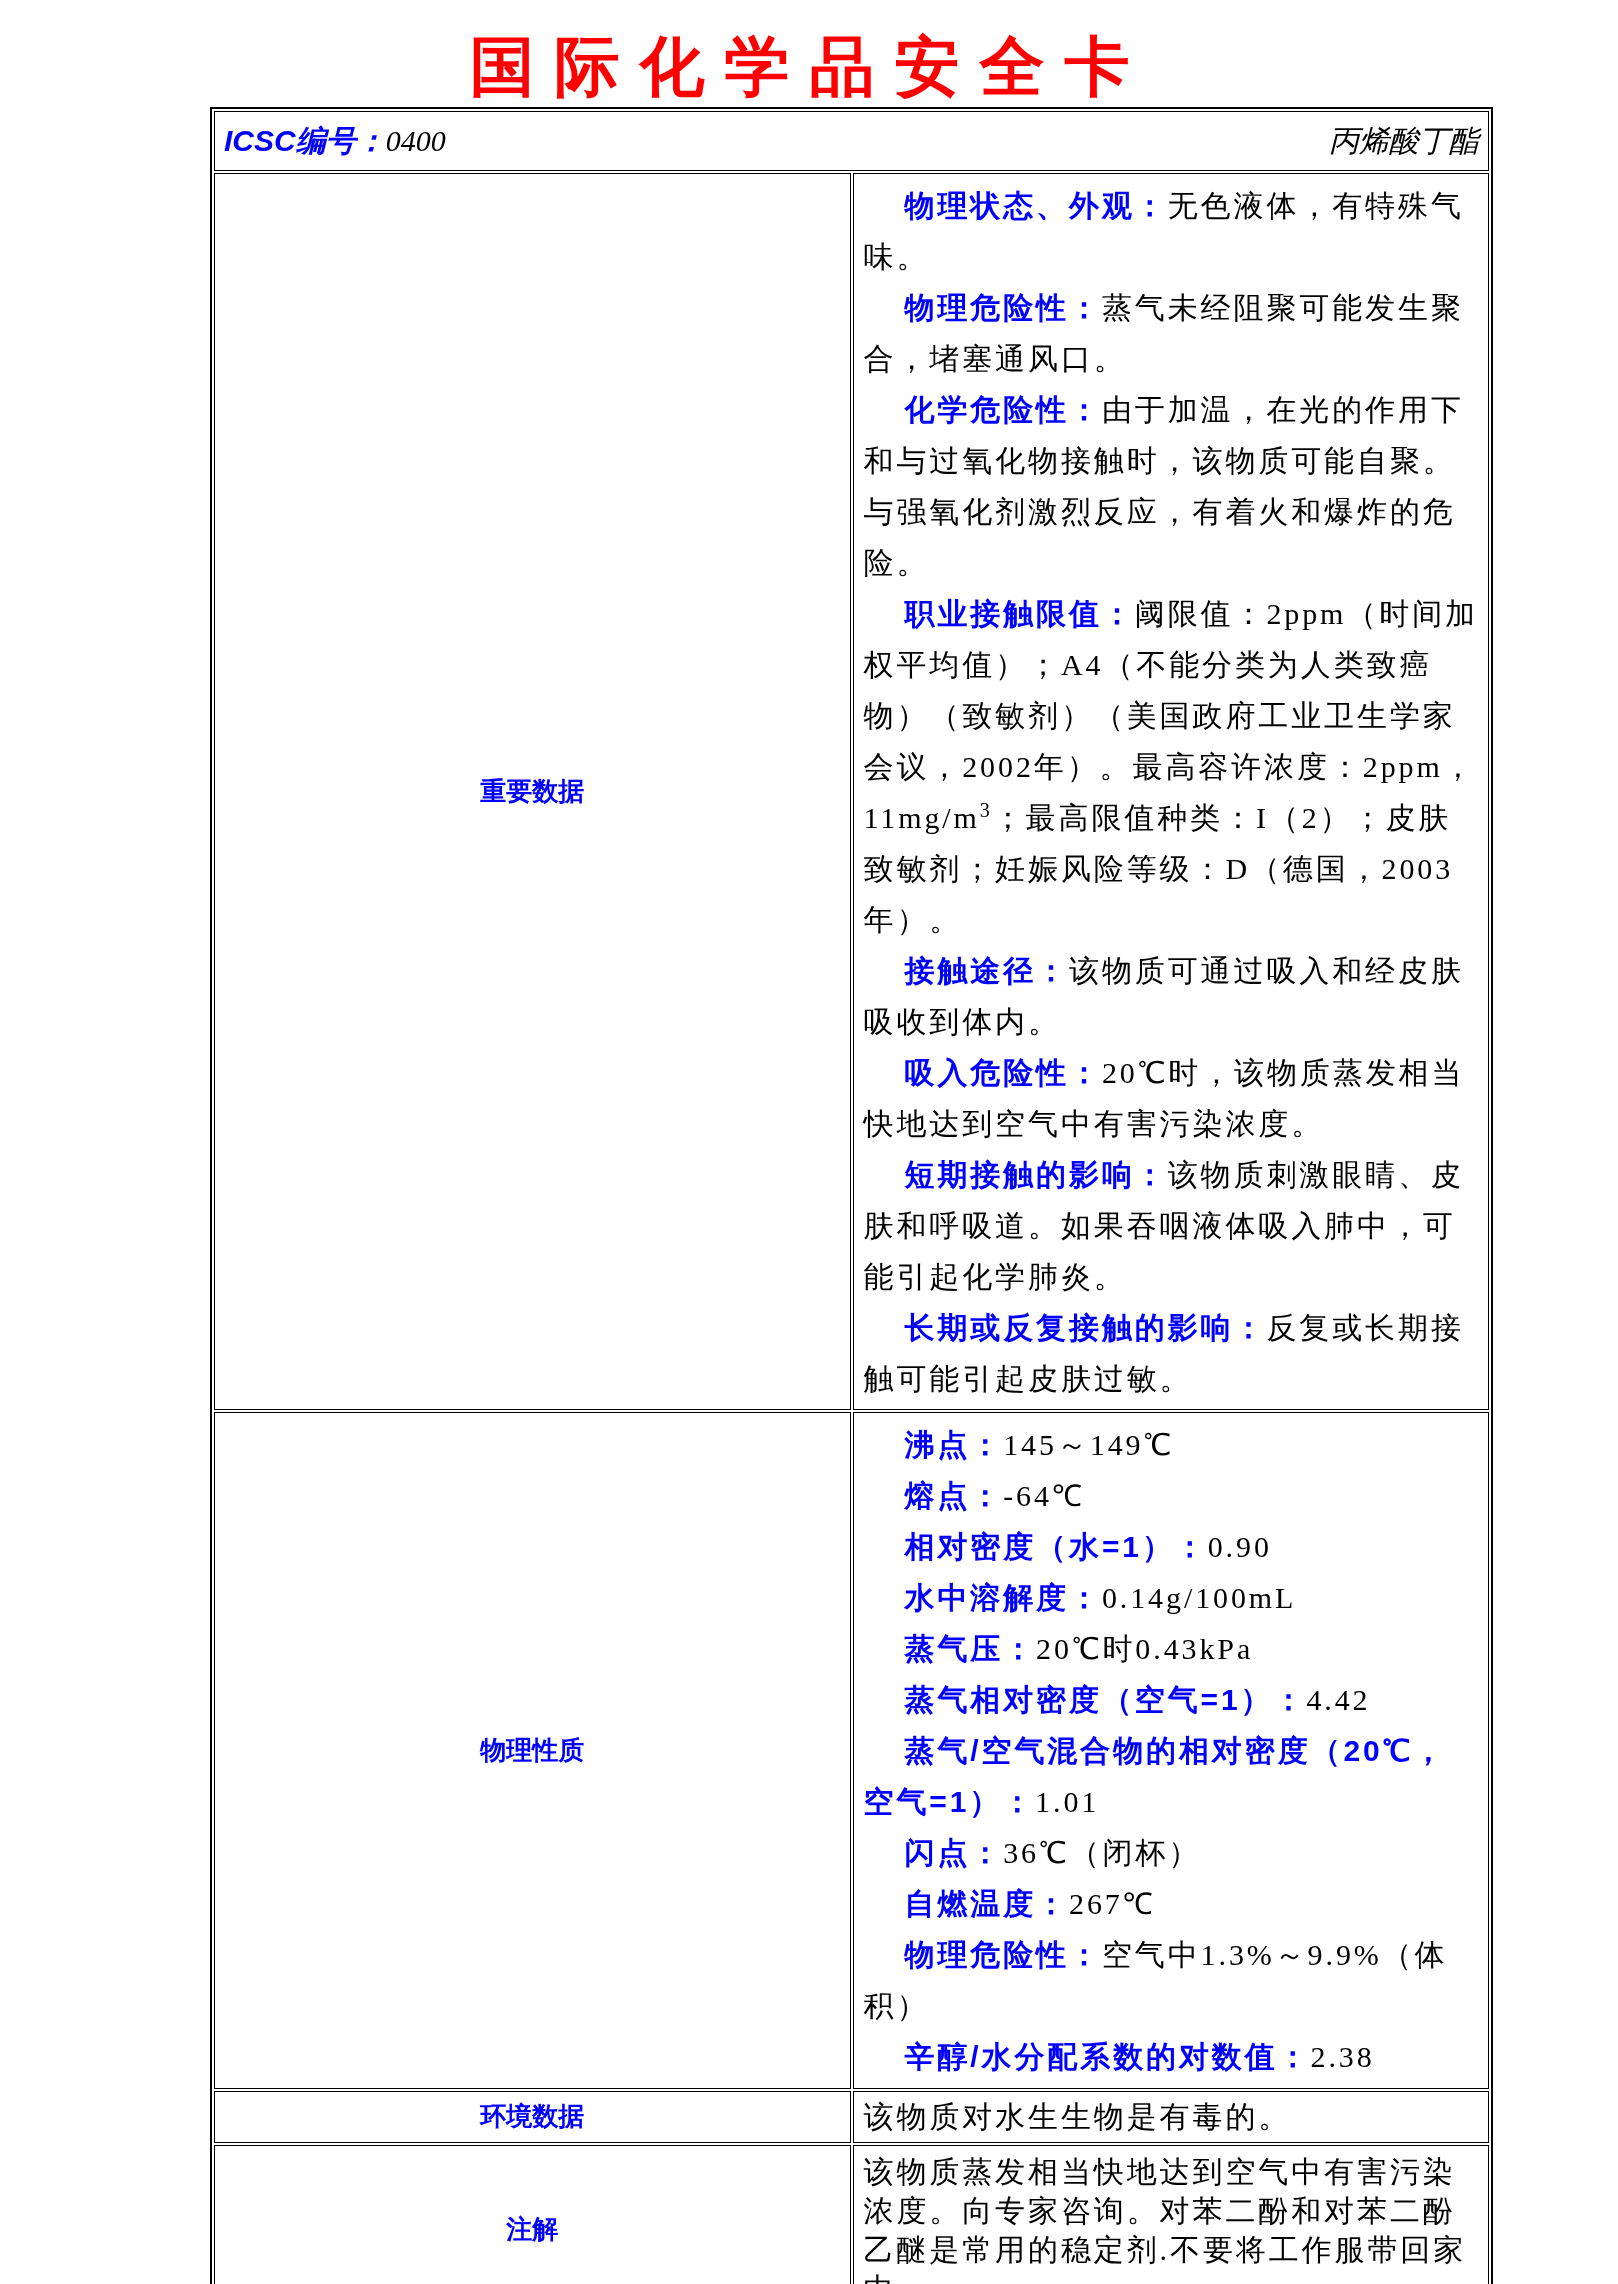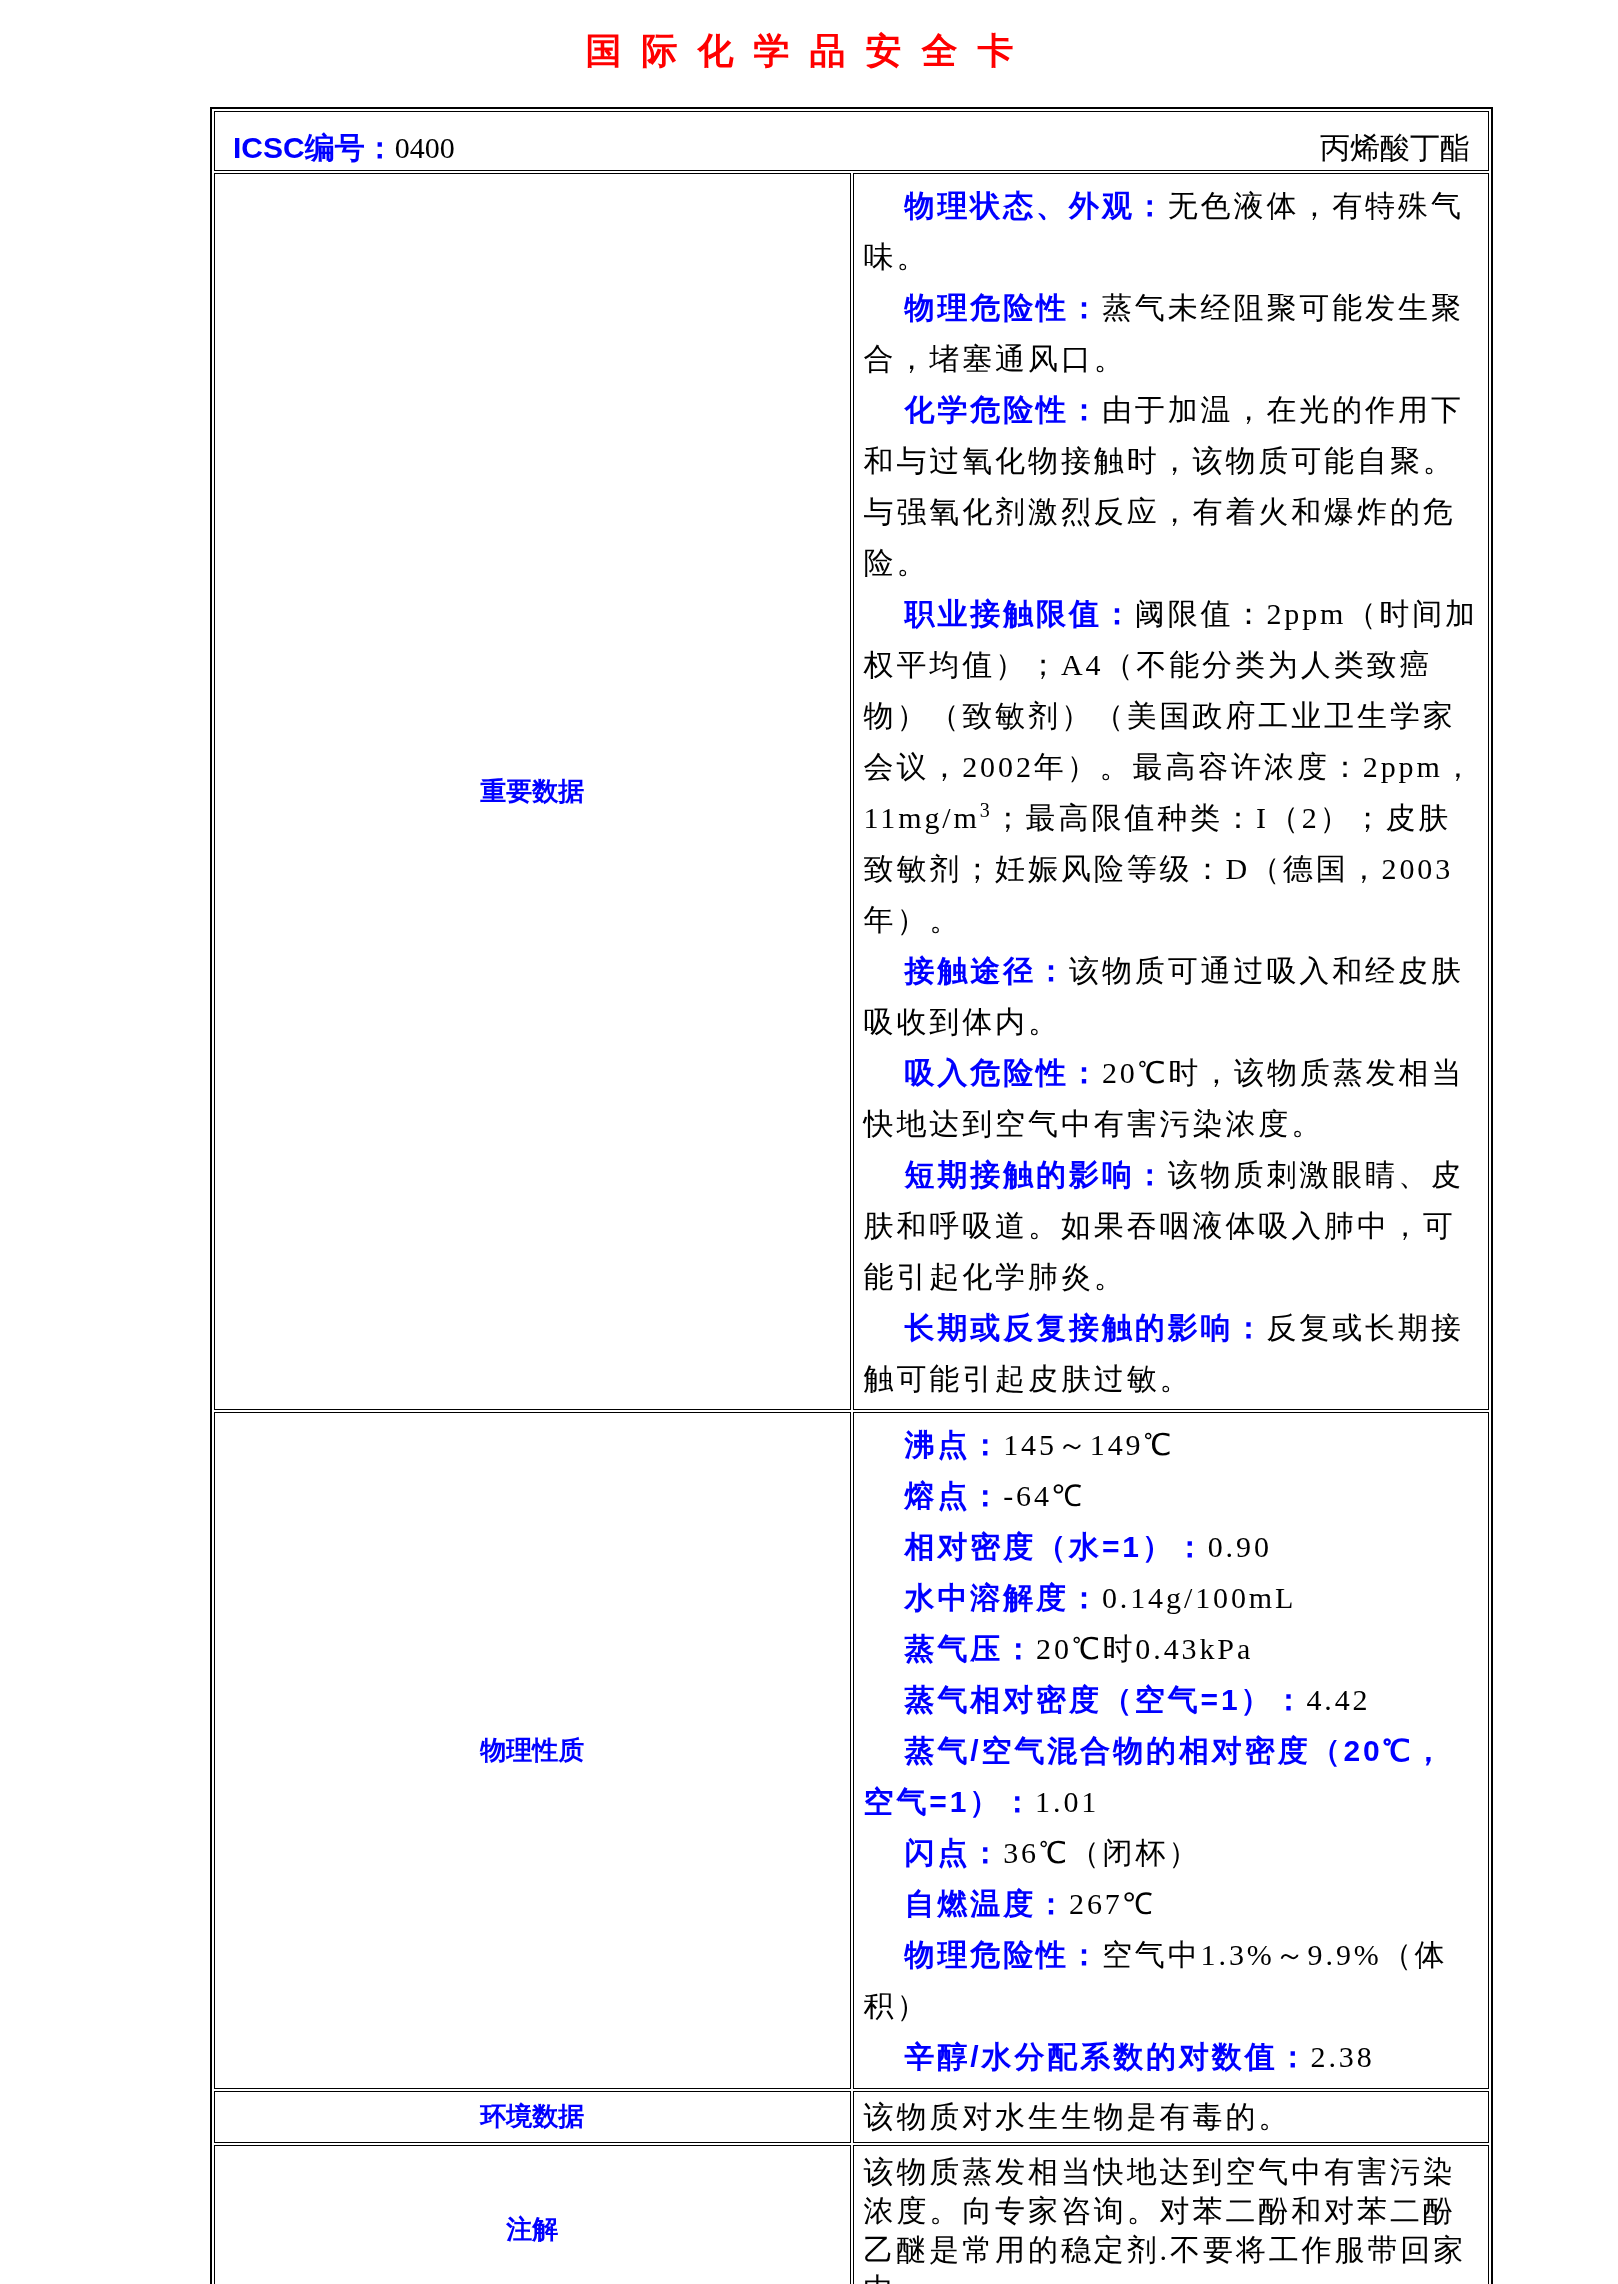--- a/index.html
+++ b/index.html
@@ -2,36 +2,36 @@
 <html style="font-size:11.4px"><head>
 <meta charset="utf-8">
 <style>
   html,body{margin:0;padding:0;}
   body{
     width:1619px;height:2284px;background:#ffffff;color:#000;
     font-family:"Liberation Serif", serif;position:relative;
   }
   .page-title{
     margin:31.5px 0 0 0;text-align:center;
-    font-size:36px;font-weight:bold;color:#ff0000;
+    font-size:65px;font-weight:bold;color:#ff0000;
     letter-spacing:20px;line-height:1.1;white-space:nowrap;
   }
   .card{position:absolute;left:210px;top:107px;width:1283px;}
   table.card-table{
     width:100%;border-collapse:separate;border-spacing:2.9px;
     border:2.9px solid #000;background:#fff;table-layout:fixed;
   }
   td{border:1.4px solid #000;vertical-align:middle;font-size:30px;background:#fff;}
   td.rlabel{
     width:166px;text-align:center;color:#0000ff;font-weight:bold;
     font-size:26px;padding:5.7px 2.9px;
     font-family:"Liberation Sans", sans-serif;
   }
   td.content{padding:5.7px 10px;}
-  .hdr-line{display:flex;justify-content:space-between;align-items:flex-end;height:56px;padding:0 17px;}
+  .hdr-line{display:flex;justify-content:space-between;align-items:center;height:56px;padding:0 8px;font-style:italic;}
   .blue-lbl{color:#0000ff;font-weight:bold;font-family:"Liberation Sans", sans-serif;}
   .content-lines .item{line-height:51px;letter-spacing:2.9px;}
   .content-lines.tight .item{line-height:39px;}
   .lbl{color:#0000ff;font-weight:bold;font-family:"Liberation Sans", sans-serif;padding-left:41px;}
   sup{font-size:20px;line-height:0;}
   .env-line{line-height:39px;letter-spacing:2.9px;}
 </style>
 </head>
 <body>
 

